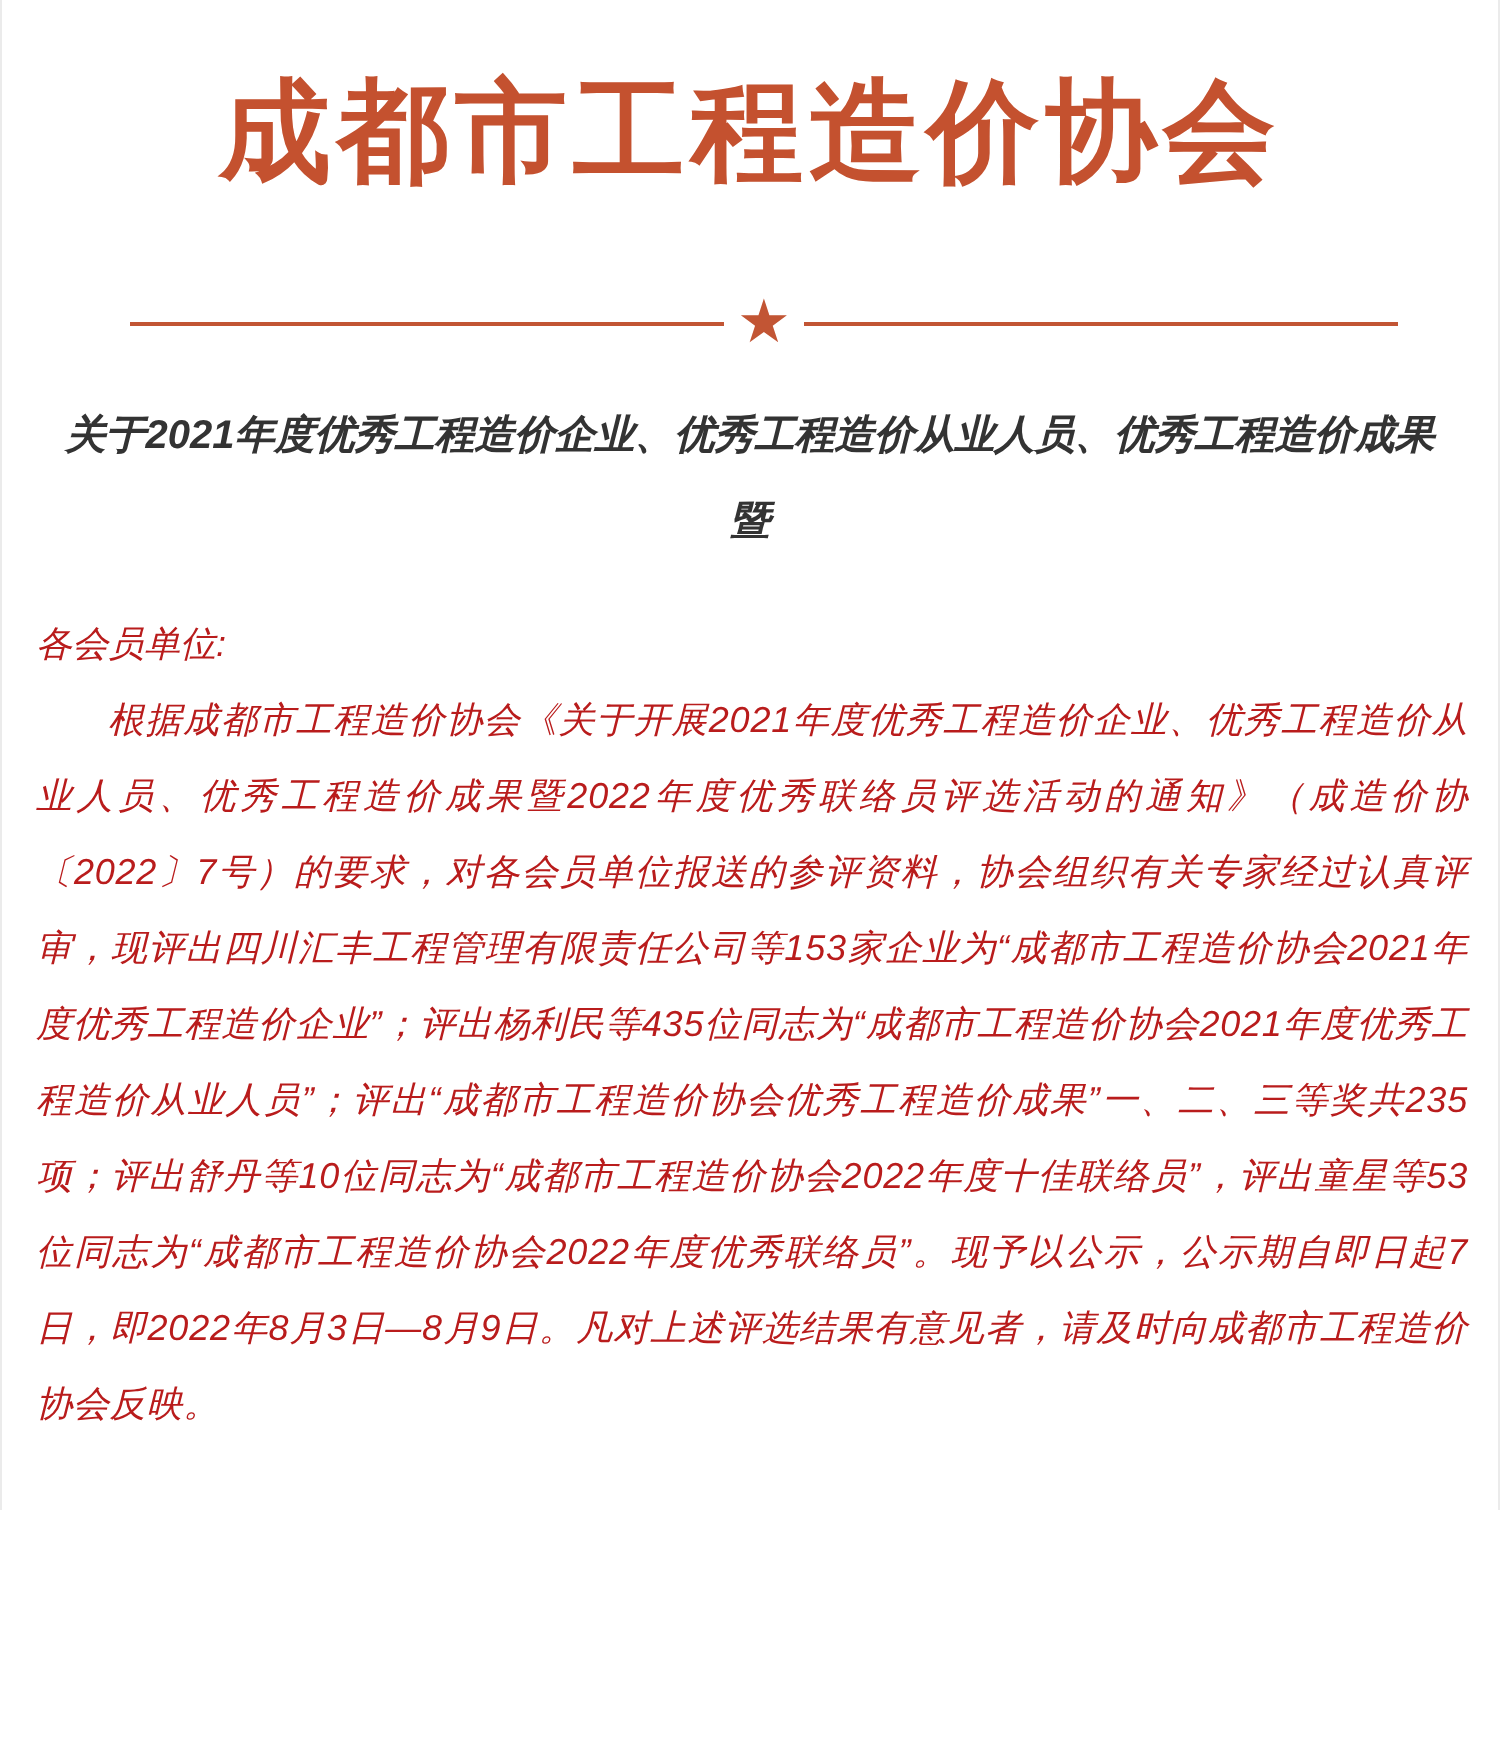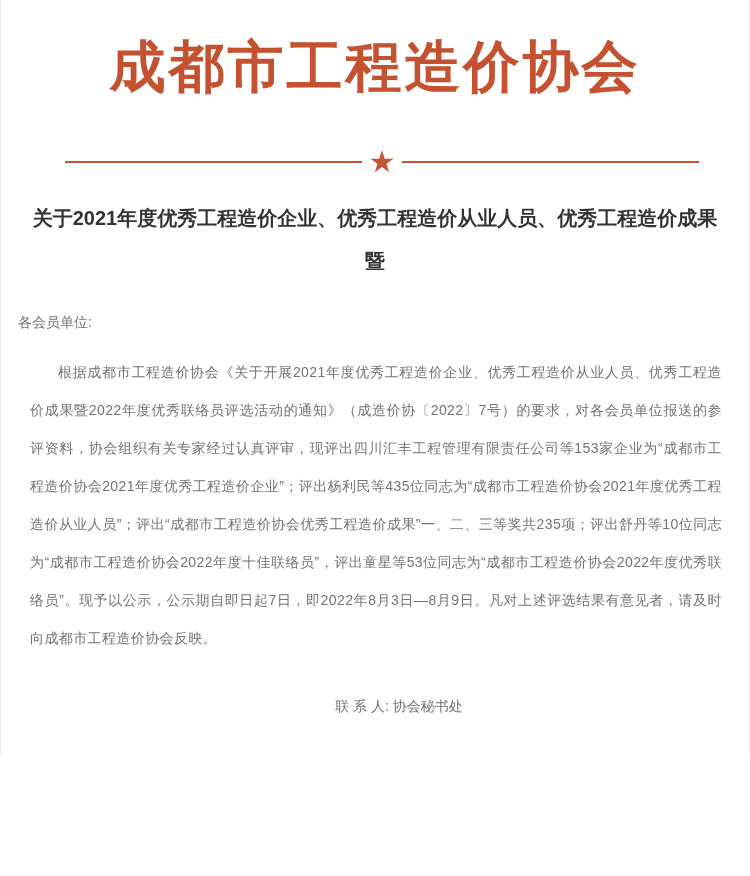--- a/index.html
+++ b/index.html
@@ -51,35 +51,37 @@
   }
 
   
   .notice-title {
     margin: 20px 24px 0 24px;
     text-align: center;
     font-size: 20px;
     font-weight: 700;
     line-height: 43px;
     color: #333333;
+    font-style: italic;
   }
   .notice-title .title-line { display: block; }
 
   
   .doc-body {
     padding: 0 15px 0 17px;
-    color: #737373;
-    font-size: 14px;
+    color: #b91c1c;
+    font-size: 18px;
     line-height: 38px;
+    font-style: italic;
   }
   .salutation {
     margin: 20px 0 0 0;
   }
   .body-text {
-    margin: 12px;
+    margin: 0;
     text-indent: 2em;
     text-align: justify;
     letter-spacing: 0.4px;
   }
 
   
   .contact {
     margin: 30px 0 0 46px;
   }
   .contact p {

